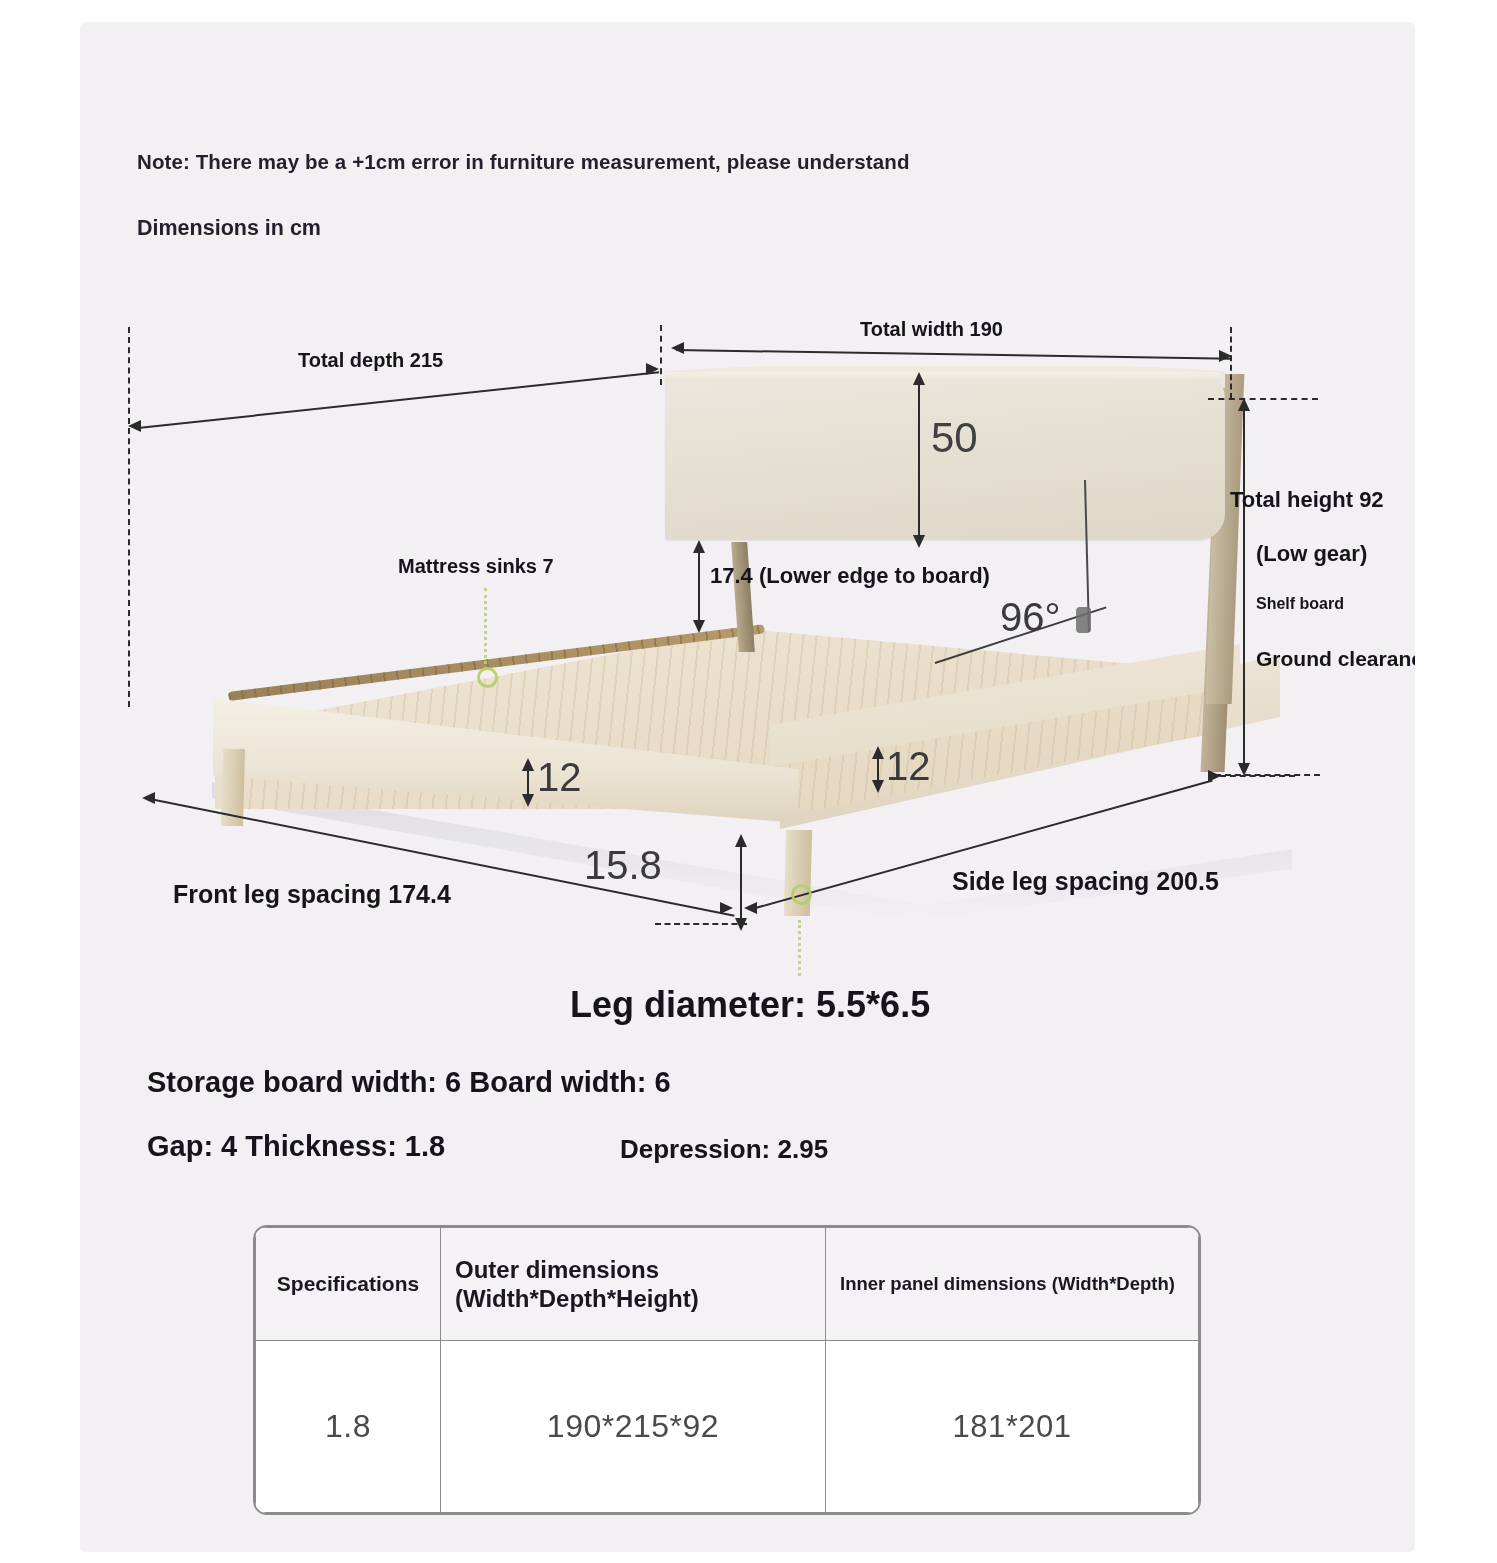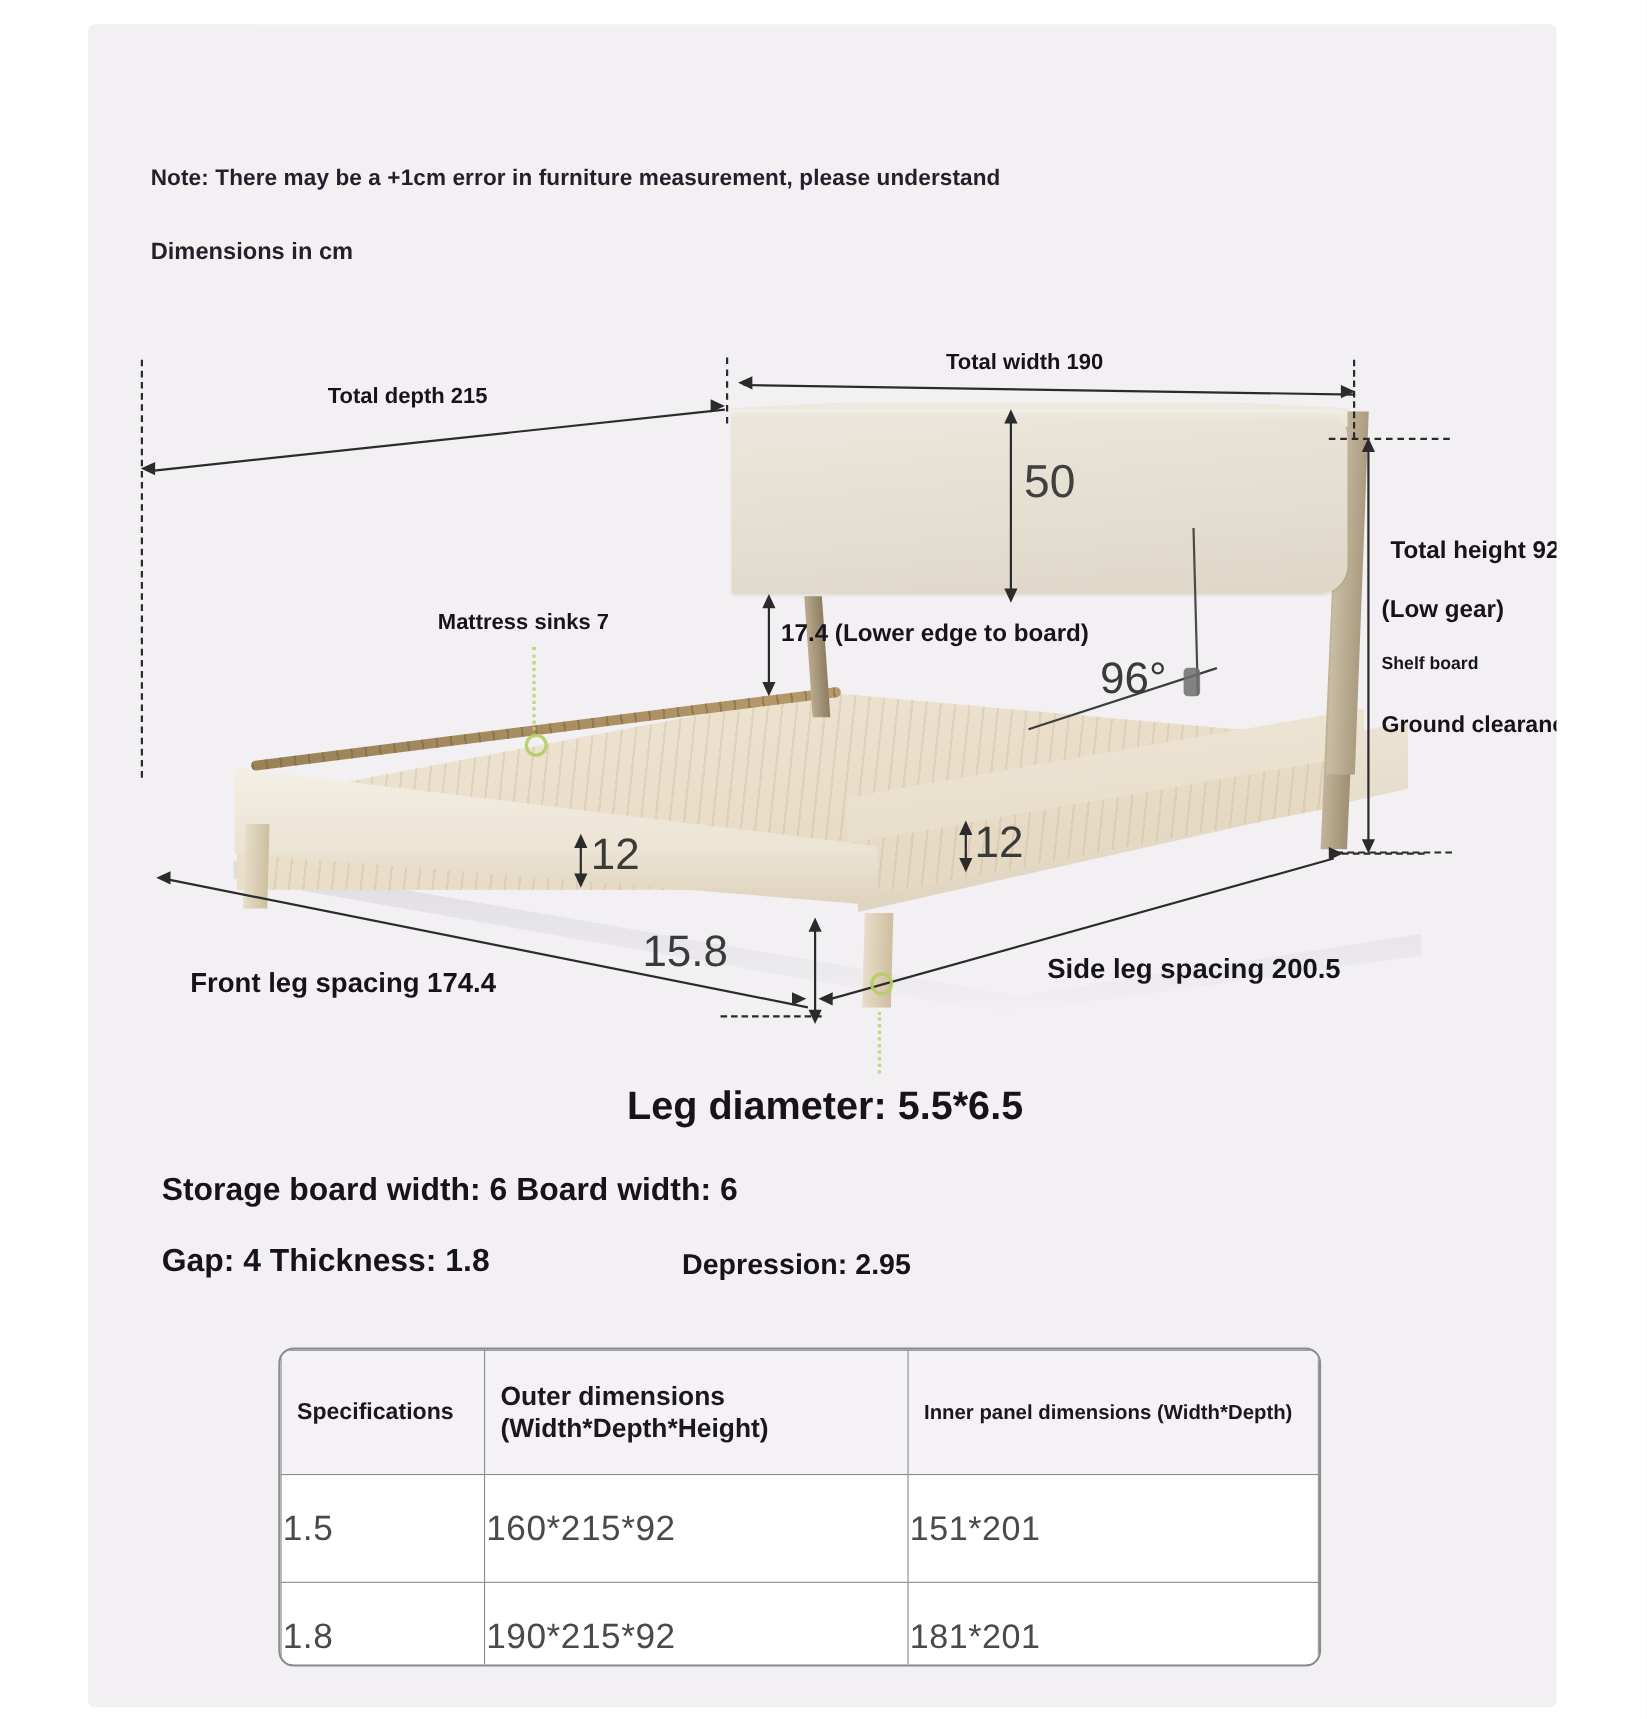--- a/index.html
+++ b/index.html
@@ -142,21 +142,21 @@
   .green-dot{position:absolute;border-left:3px dotted #b7d46a;opacity:.85;}
   .green-ring{position:absolute;width:15px;height:15px;border:3px solid #b2cf63;border-radius:50%;opacity:.9;}
 
   
   #spec-table{
     position:absolute;left:173px;top:1203px;width:948px;height:290px;
     background:#ffffff;border:2px solid #8a8a8f;border-radius:14px;
     box-sizing:border-box;overflow:hidden;
   }
   #spec-table table{border-collapse:collapse;width:100%;height:100%;table-layout:fixed;}
-  #spec-table th,#spec-table td{border:1px solid #8a8a8f;text-align:left;vertical-align:middle;}
+  #spec-table th,#spec-table td{border:1px solid #8a8a8f;text-align:center;vertical-align:middle;}
   #spec-table thead th{background:#f4f2f5;height:100px;padding:6px 14px;}
   #spec-table tbody td{height:95px;background:#fff;}
   .col1{width:185px;}
   .col2{width:385px;}
   .th-1{font-size:21px;font-weight:700;color:#1a1720;}
   .th-2{font-size:24px;font-weight:700;color:#1a1720;text-align:left !important;line-height:1.22;}
   .th-3{font-size:18.5px;font-weight:700;color:#1a1720;text-align:left !important;line-height:1.25;}
   .td-v{font-size:32px;color:#4a4a4a;font-weight:400;letter-spacing:.5px;}
   .td-v.small{font-size:31px;}
 </style>
@@ -248,21 +248,21 @@
     <div class="green-ring" style="left:711px;top:862px;"></div>
     <div class="green-dot" style="left:718px;top:898px;height:56px;"></div>
     <div class="txt lbl-xl" style="left:490px;top:962px;">Leg diameter: 5.5*6.5</div>
 
     <div class="dash-h" style="left:1128px;top:376px;width:110px;"></div>
     <div class="dash-h" style="left:1135px;top:752px;width:105px;"></div>
     <div class="vline" style="left:1163px;top:382px;height:366px;"></div>
     <div class="arrow ar-up" style="left:1158px;top:376px;"></div>
     <div class="arrow ar-down" style="left:1158px;top:741px;"></div>
 
-    <div class="txt lbl" style="left:1184px;top:465px;font-size:22px;">Total height 92</div>
+    <div class="txt lbl" style="left:1150px;top:465px;font-size:22px;">Total height 92</div>
     <div class="txt lbl" style="left:1176px;top:519px;font-size:22px;">(Low gear)</div>
     <div class="txt lbl" style="left:1176px;top:573px;font-size:16px;">Shelf board</div>
     <div class="txt lbl" style="left:1176px;top:625px;font-size:21px;">Ground clearance 83</div>
 
   </div>
 
   <div class="txt" style="left:67px;top:1044px;font-size:29px;font-weight:700;color:#16131b;">Storage board width: 6 Board width: 6</div>
   <div class="txt" style="left:67px;top:1108px;font-size:29px;font-weight:700;color:#16131b;">Gap: 4 Thickness: 1.8</div>
   <div class="txt" style="left:540px;top:1112px;font-size:26px;font-weight:700;color:#16131b;">Depression: 2.95</div>
 
@@ -275,25 +275,20 @@
       </colgroup>
       <thead>
         <tr>
           <th class="th-1">Specifications</th>
           <th class="th-2">Outer dimensions (Width*Depth*Height)</th>
           <th class="th-3">Inner panel dimensions (Width*Depth)</th>
         </tr>
       </thead>
       <tbody>
         <tr>
-          <td class="td-v">1.5</td>
-          <td class="td-v">160*215*92</td>
-          <td class="td-v small">151*201</td>
-        </tr>
-        <tr>
           <td class="td-v">1.8</td>
           <td class="td-v">190*215*92</td>
           <td class="td-v small">181*201</td>
         </tr>
       </tbody>
     </table>
   </div>
 
 </div>
 

